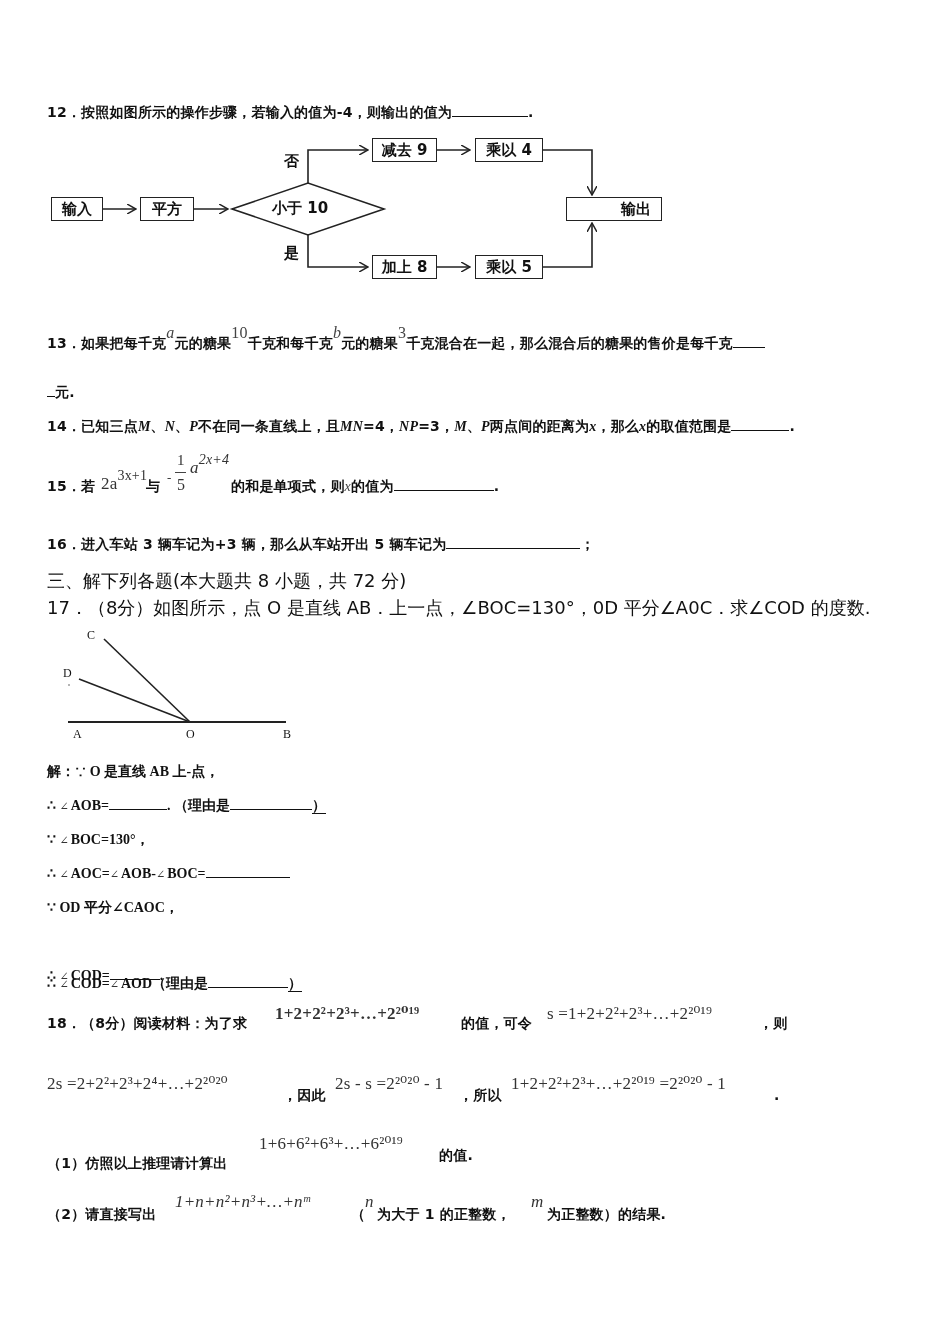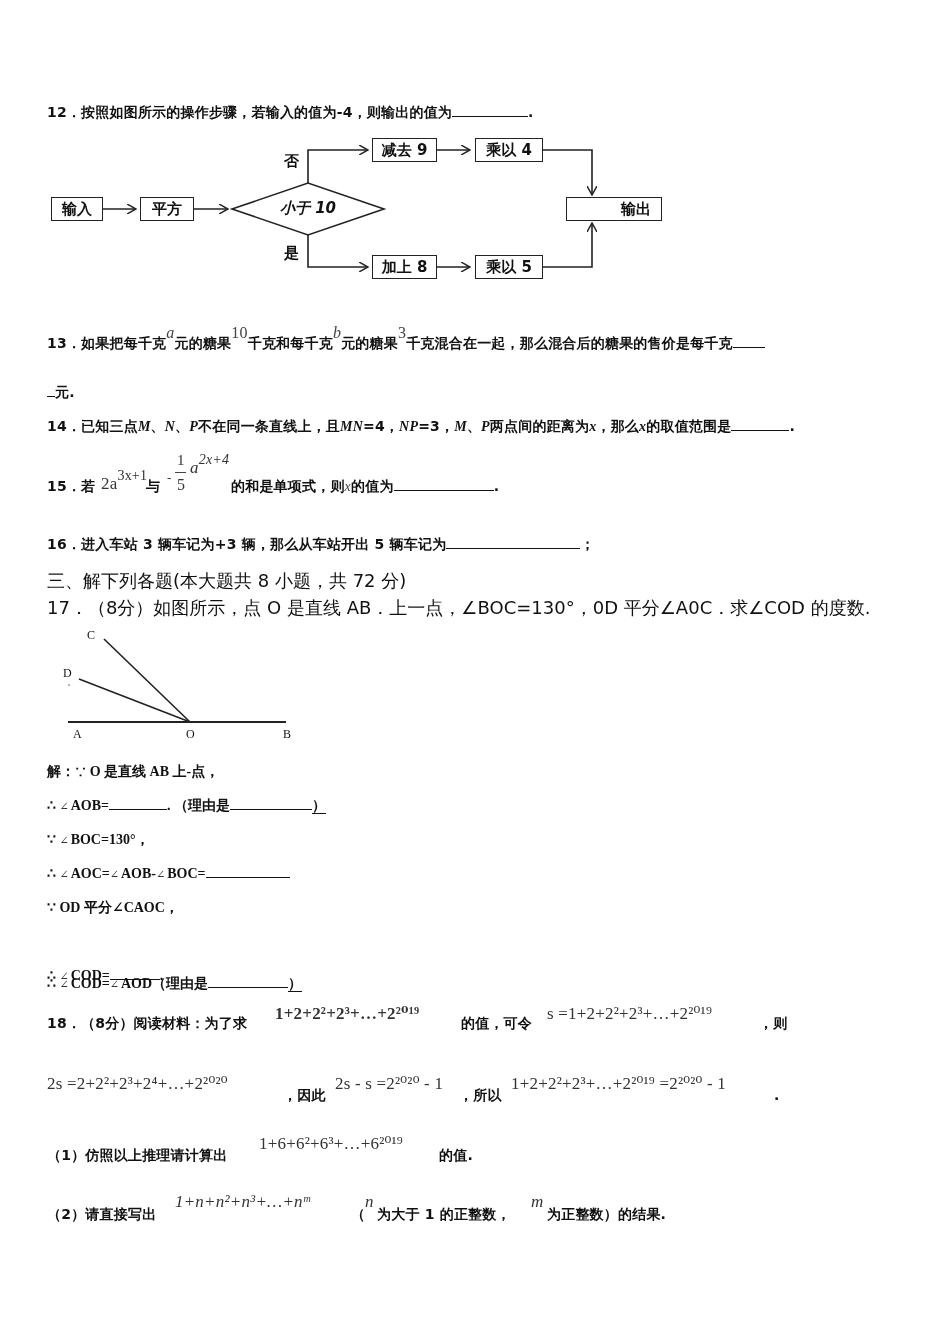--- a/index.html
+++ b/index.html
@@ -47,21 +47,21 @@
     <line x1="436" y1="20" x2="470" y2="20" stroke="#222" stroke-width="1.6" marker-end="url(#arr)"></line>
 
     <line x1="436" y1="137" x2="470" y2="137" stroke="#222" stroke-width="1.6" marker-end="url(#arr)"></line>
 
     <polyline points="542,20 592,20 592,65" fill="none" stroke="#222" stroke-width="1.6" marker-end="url(#arr)"></polyline>
 
     <polyline points="542,137 592,137 592,93" fill="none" stroke="#222" stroke-width="1.6" marker-end="url(#arr)"></polyline>
   </svg>
   <div class="fc-box" style="left:51px; top:67px; width:50px;">输入</div>
   <div class="fc-box" style="left:140px; top:67px; width:52px;">平方</div>
-  <div class="fc-label" style="left:272px; top:69px; width:72px; text-align:center;font-style:italic;">小于 10</div>
+  <div class="fc-label" style="left:272px; top:69px; width:72px; text-align:left;">小于 10</div>
   <div class="fc-label" style="left:284px; top:22px;">否</div>
   <div class="fc-label" style="left:284px; top:114px;">是</div>
   <div class="fc-box" style="left:372px; top:8px; width:63px;">减去 9</div>
   <div class="fc-box" style="left:475px; top:8px; width:66px;">乘以 4</div>
   <div class="fc-box" style="left:372px; top:125px; width:63px;">加上 8</div>
   <div class="fc-box" style="left:475px; top:125px; width:66px;">乘以 5</div>
   <div class="fc-box" style="left:566px; top:67px; width:50px;padding-left:44px;">输出</div>
 </div>
 
 <div class="abs q" style="left:47px; top:334px;">
@@ -144,21 +144,21 @@
 <div class="abs q" style="left:47px; top:1073px; height:32px; width:860px;">
   <span class="math" style="position:absolute; left:0; top:0;">2s =2+2²+2³+2⁴+…+2²⁰²⁰</span>
   <span style="position:absolute; left:236px; top:14px;">，因此</span>
   <span class="math" style="position:absolute; left:288px; top:0;">2s - s =2²⁰²⁰ - 1</span>
   <span style="position:absolute; left:412px; top:14px;text-align:right;">，所以</span>
   <span class="math" style="position:absolute; left:464px; top:0;">1+2+2²+2³+…+2²⁰¹⁹ =2²⁰²⁰ - 1</span>
   <span style="position:absolute; left:727px; top:14px;">.</span>
 </div>
 
 <div class="abs q" style="left:47px; top:1133px; height:32px; width:860px;">
-  <span style="position:absolute; left:0; top:14px;text-align:center;">（1）仿照以上推理请计算出</span>
+  <span style="position:absolute; left:0; top:22px;text-align:center;">（1）仿照以上推理请计算出</span>
   <span class="math" style="position:absolute; left:212px; top:0;">1+6+6²+6³+…+6²⁰¹⁹</span>
   <span style="position:absolute; left:392px; top:14px;">的值.</span>
 </div>
 
 <div class="abs q" style="left:47px; top:1192px; height:32px; width:860px;">
   <span style="position:absolute; left:0; top:14px;">（2）请直接写出</span>
   <span class="math ital" style="position:absolute; left:128px; top:0;">1+n+n²+n³+…+nᵐ</span>
   <span style="position:absolute; left:304px; top:14px;">（</span>
   <span class="math ital" style="position:absolute; left:318px; top:0;">n</span>
   <span style="position:absolute; left:330px; top:14px;">为大于 1 的正整数，</span>

